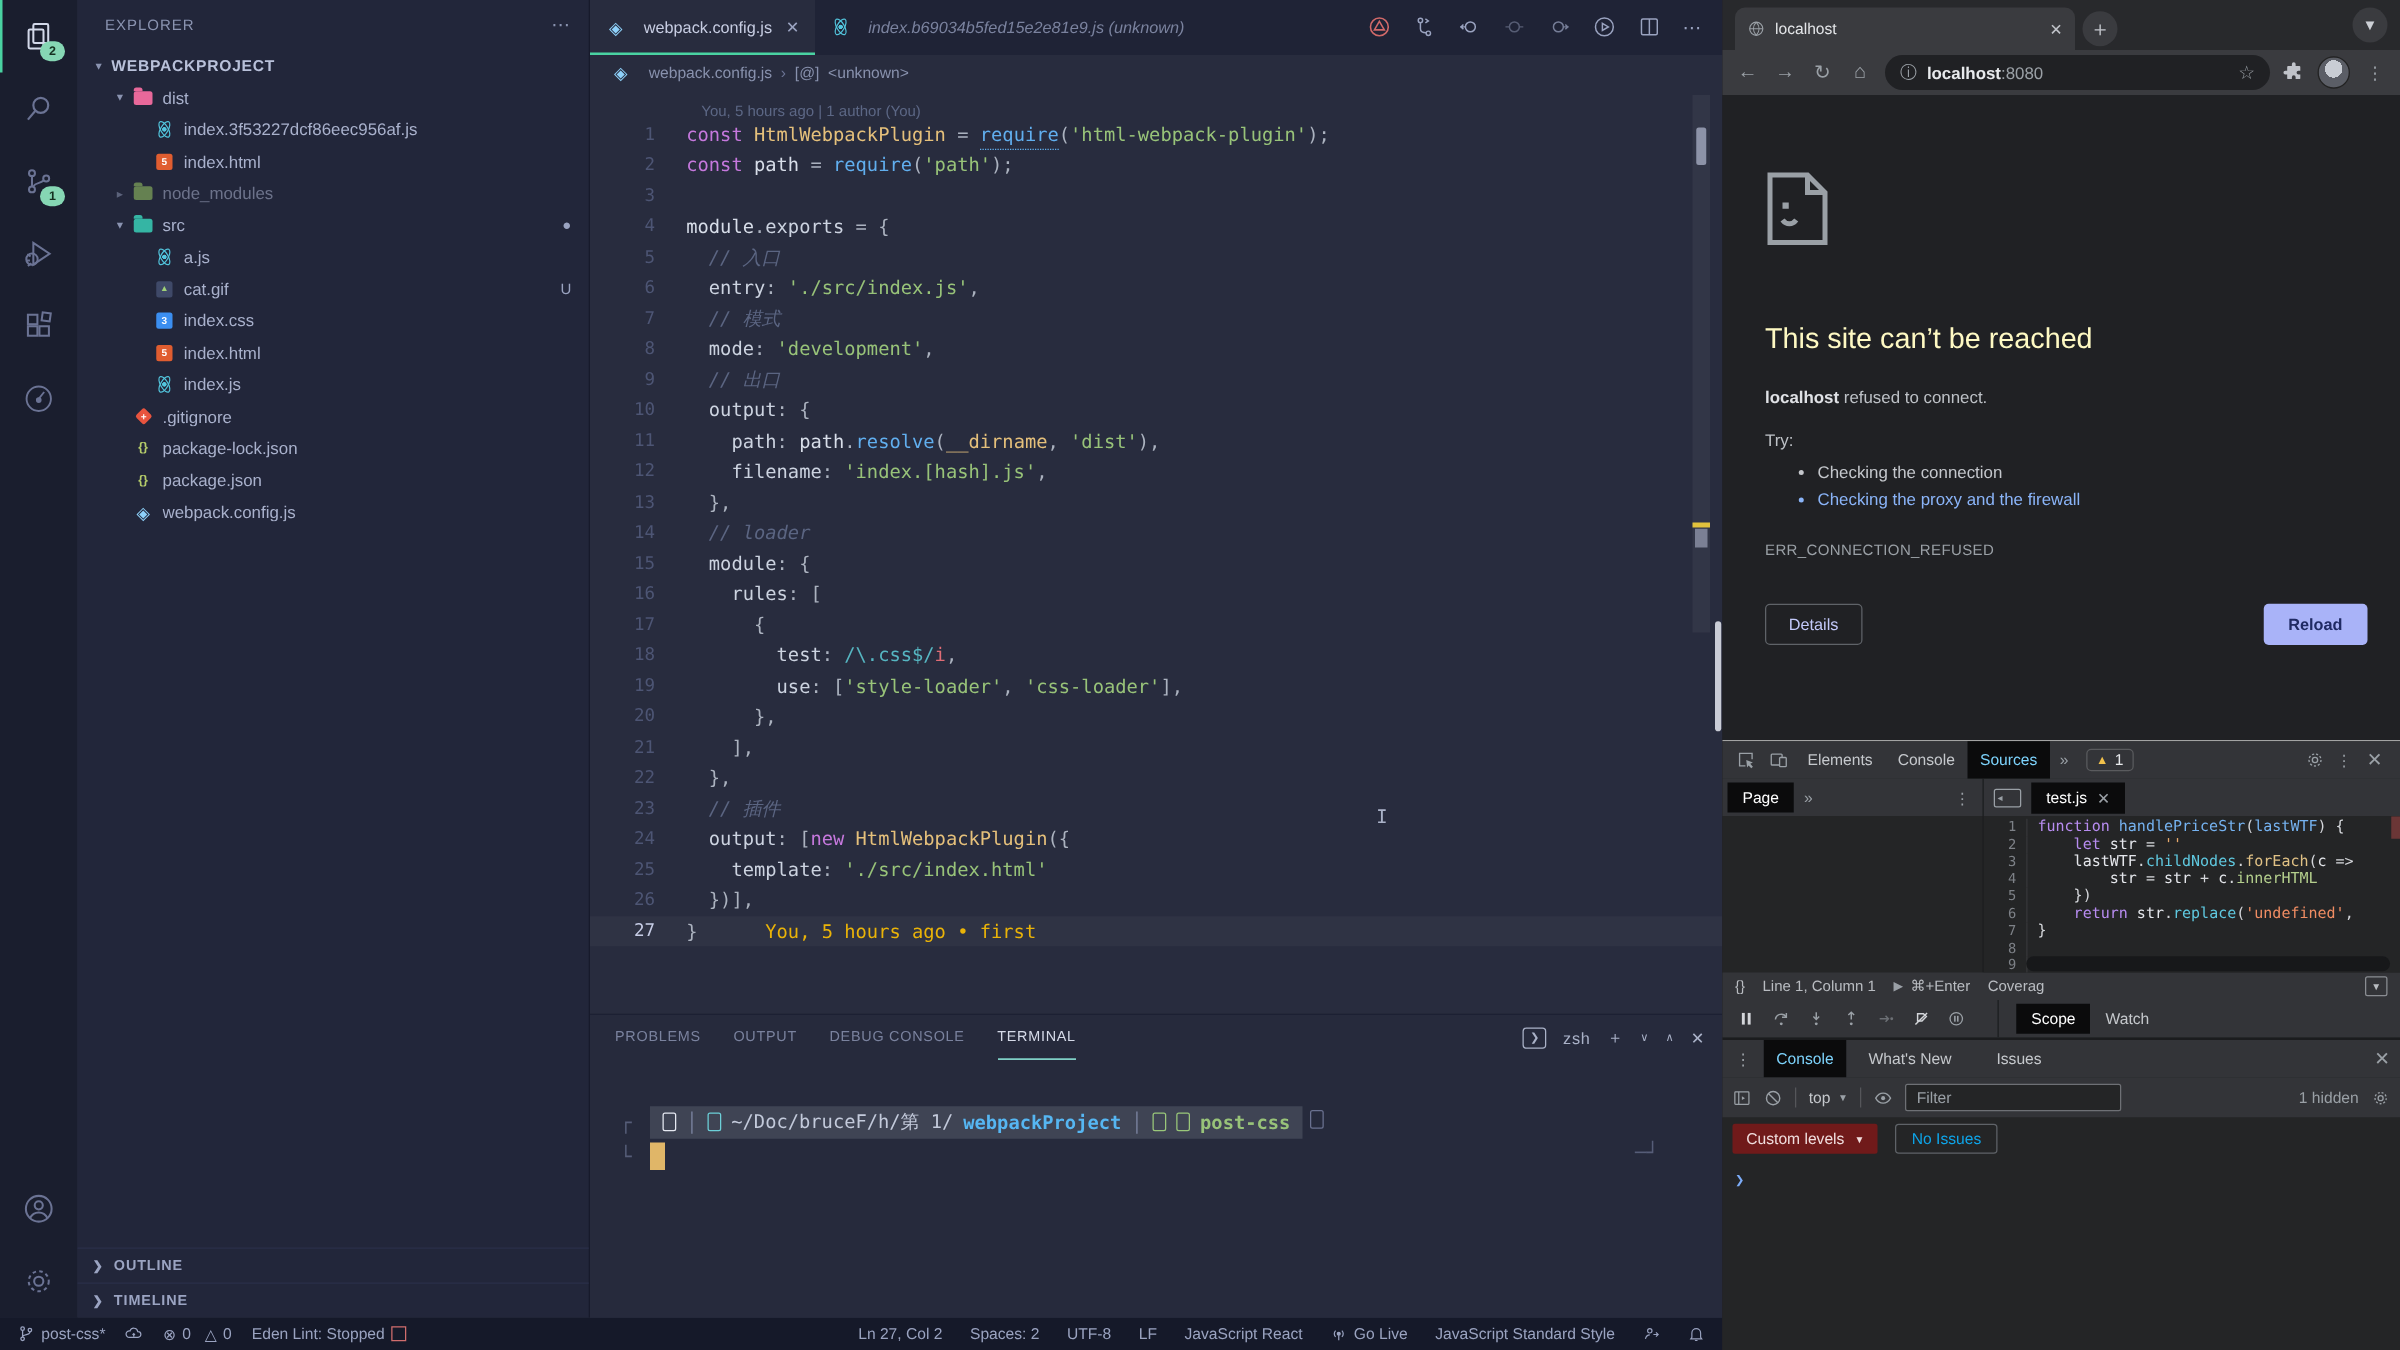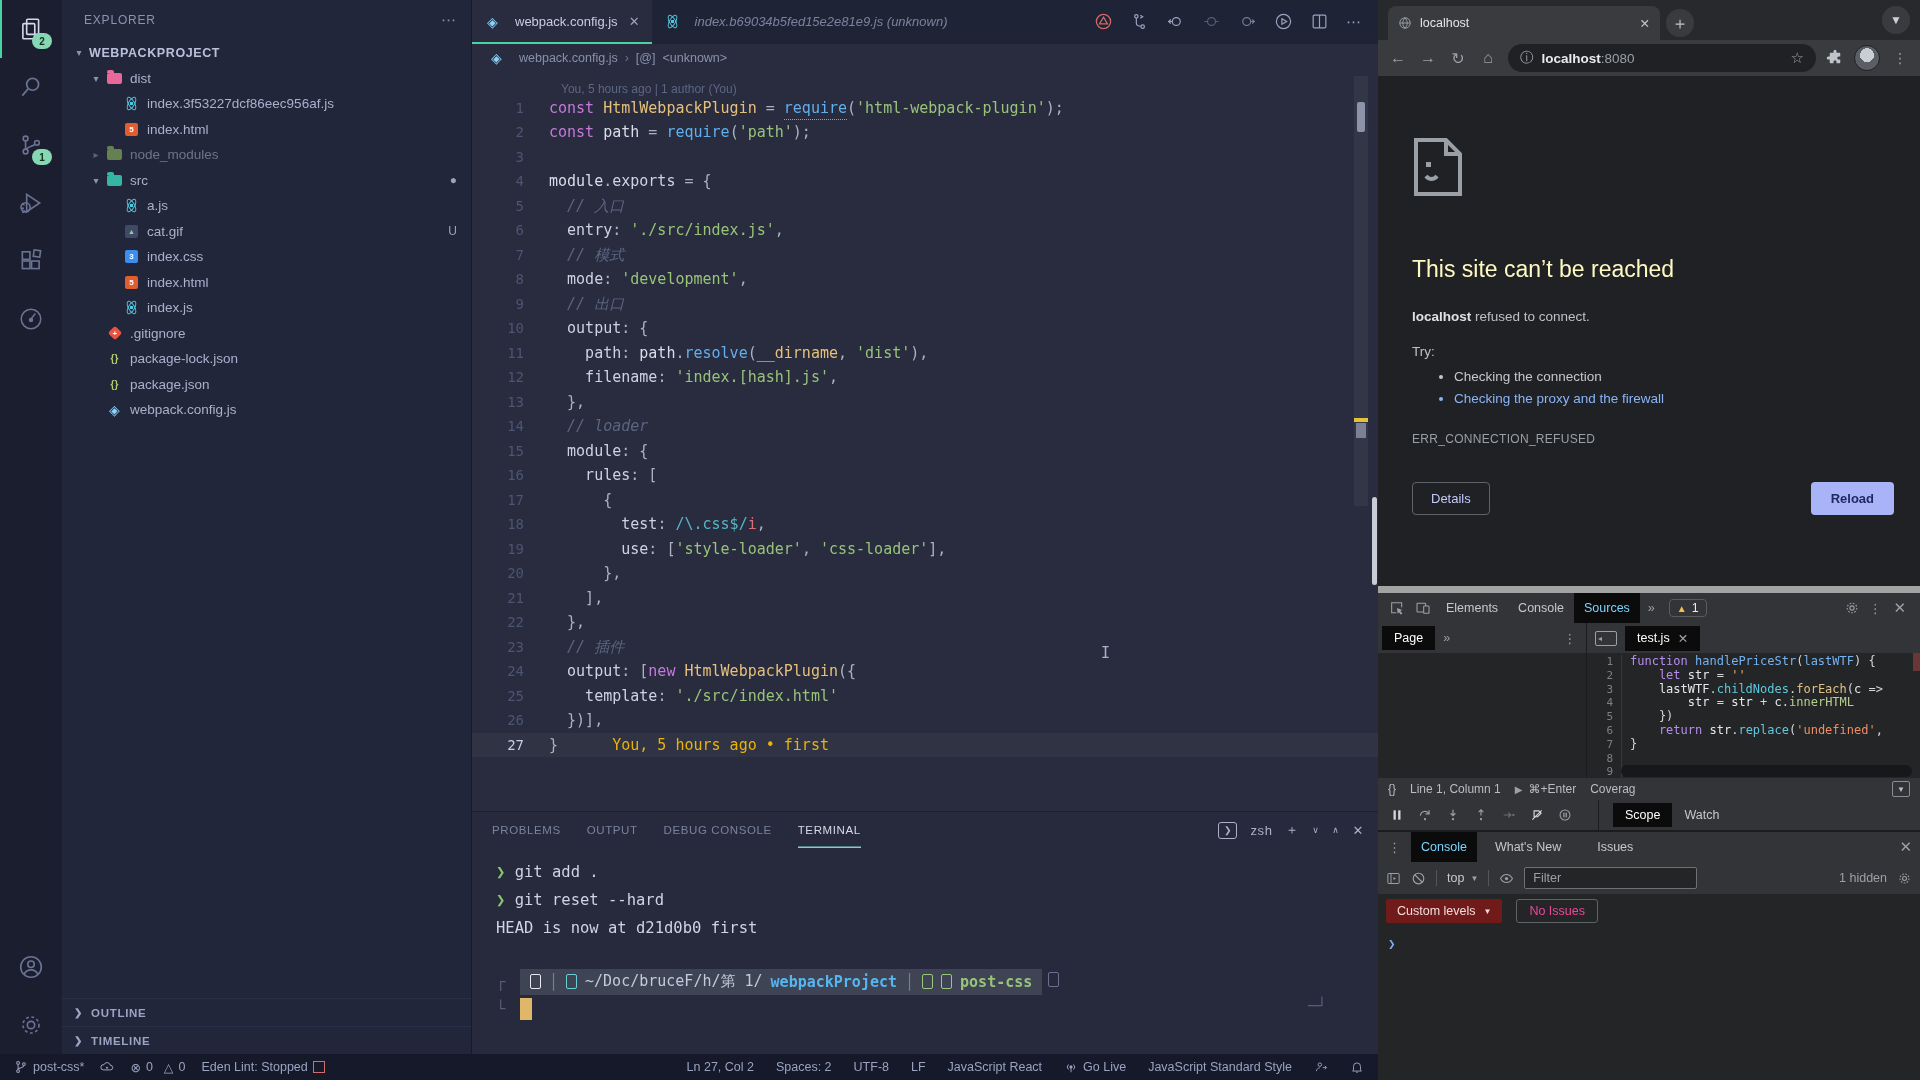--- a/index.html
+++ b/index.html
@@ -127,21 +127,21 @@
   .errmsg b{color:#dfe1e5;}
   .errtry{margin-top:20px;font-size:13.5px;color:#bdc1c6;}
   .errul{margin:10px 0 0 0;padding-left:42px;font-size:13.5px;color:#c4c7cc;}
   .errul li{margin-bottom:7px;}
   .errul .lnk{color:#8ab4f8;}
   .errcode{margin-top:26px;font-size:12px;color:#9aa0a6;letter-spacing:.3px;}
   .btnrow{margin-top:36px;display:flex;align-items:center;padding-right:26px;}
   .btn-details{border:1px solid #5f6368;border-radius:4px;background:transparent;color:#c3c9fa;font-size:13px;padding:8px 18px;}
   .btn-reload{margin-left:auto;background:#a9b3f8;color:#1f2a63;font-weight:bold;font-size:13px;border:none;border-radius:4px;padding:9px 20px;}
   
-  .devtools{height:487px;border-top:7px solid #a3a3a3;display:flex;flex-direction:column;background:#242526;font-size:12.5px;}
+  .devtools{height:487px;border-top:1px solid #a3a3a3;display:flex;flex-direction:column;background:#242526;font-size:12.5px;}
   .dt-row{display:flex;align-items:center;background:#333438;}
   .dt-tabbar{height:30px;gap:0;padding:0 6px;}
   .dt-tabbar svg{width:16px;height:16px;}
   .dticon{width:26px;display:flex;justify-content:center;color:#9aa0a6;}
   .dt-tab{padding:0 10px;height:30px;display:flex;align-items:center;color:#c5c8cc;}
   .dt-tab.active{background:#0b0b0c;color:#7dd3fc;}
   .dt-more{color:#9aa0a6;padding:0 8px;}
   .warnbadge{display:flex;align-items:center;gap:5px;border:1px solid #5a5b5e;border-radius:4px;padding:1px 7px;margin:0 6px;color:#e8eaed;}
   .wtri{color:#f2c14b;font-size:10px;}
   .dt-right{margin-left:auto;display:flex;align-items:center;gap:4px;color:#9aa0a6;}
@@ -175,21 +175,21 @@
   .cdots{color:#9aa0a6;padding:0 10px;font-size:13px;}
   .dt-cbar{height:32px;gap:10px;padding:0 8px;}
   .cbarico{color:#9aa0a6;display:flex;align-items:center;}
   .cbarico svg{width:15px;height:15px;}
   .ctxsel{display:flex;gap:6px;align-items:center;color:#c5c8cc;}
   .caret{font-size:8px;color:#9aa0a6;}
   .filterbox{width:155px;height:20px;border:1px solid #6e7075;background:#242526;border-radius:2px;display:flex;align-items:center;padding:0 8px;color:#9aa0a6;font-size:12.5px;}
   .hiddenlbl{margin-left:auto;color:#9aa0a6;}
   .dt-levels{height:30px;background:#242526;display:flex;align-items:center;gap:14px;padding:2px 8px;}
   .levelchip{background:#701a1a;color:#f0dede;padding:5px 11px;border-radius:2px;display:flex;gap:8px;align-items:center;}
-  .noissues{border:1px solid #5f6368;border-radius:3px;color:#ec4899;padding:4px 12px;}
+  .noissues{border:1px solid #5f6368;border-radius:3px;color:#0ea5e9;padding:4px 12px;}
   .dt-prompt{flex:1;background:#242526;padding:8px 10px;color:#7cacf8;font-weight:bold;font-family:"DejaVu Sans Mono",monospace;}
   .vdiv{width:1px;height:16px;background:#55565a;}
 </style>
 </head>
 <body>
 
 <div id="vscode">
   <div class="vs-main">
 
     <div class="activitybar">
@@ -465,25 +465,20 @@
           <span class="panel-right">
             <span class="termicon">❯</span>
             <span>zsh</span>
             <span>＋</span>
             <span style="font-size:9px;">∨</span>
             <span style="font-size:9px;">∧</span>
             <span>✕</span>
           </span>
         </div>
         <div class="term">
-          <div id="term-lines">
-              <div class="cl"><span class="tk-tp">❯</span><span class="tk-tx"> git add .</span></div>
-              <div class="cl"><span class="tk-tp">❯</span><span class="tk-tx"> git reset --hard</span></div>
-              <div class="cl"><span class="tk-tx">HEAD is now at d21d0b0 first</span></div>
-            </div>
           <div class="promptrow">
             <span class="corner">┌</span>
             <span class="pbar mono">
               <span class="gbox g-white"></span>
               <span class="psep">│</span>
               <span class="gbox g-teal"></span>
               <span>~/Doc/bruceF/h/第 1/</span>
                 <span class="pproj">webpackProject</span>
               <span class="psep">│</span>
               <span class="gbox g-green"></span>

